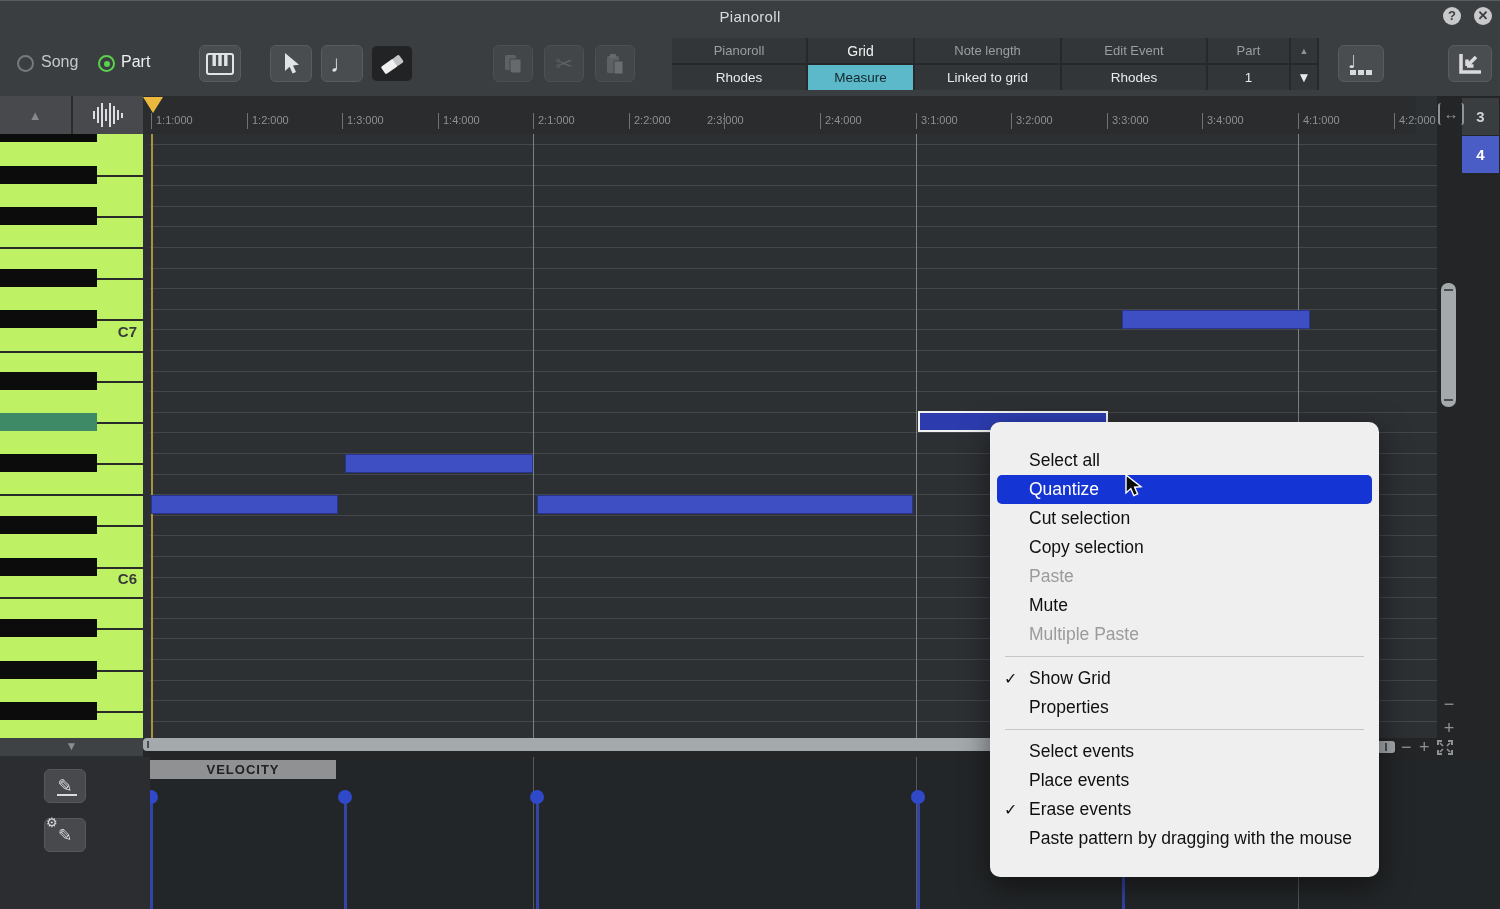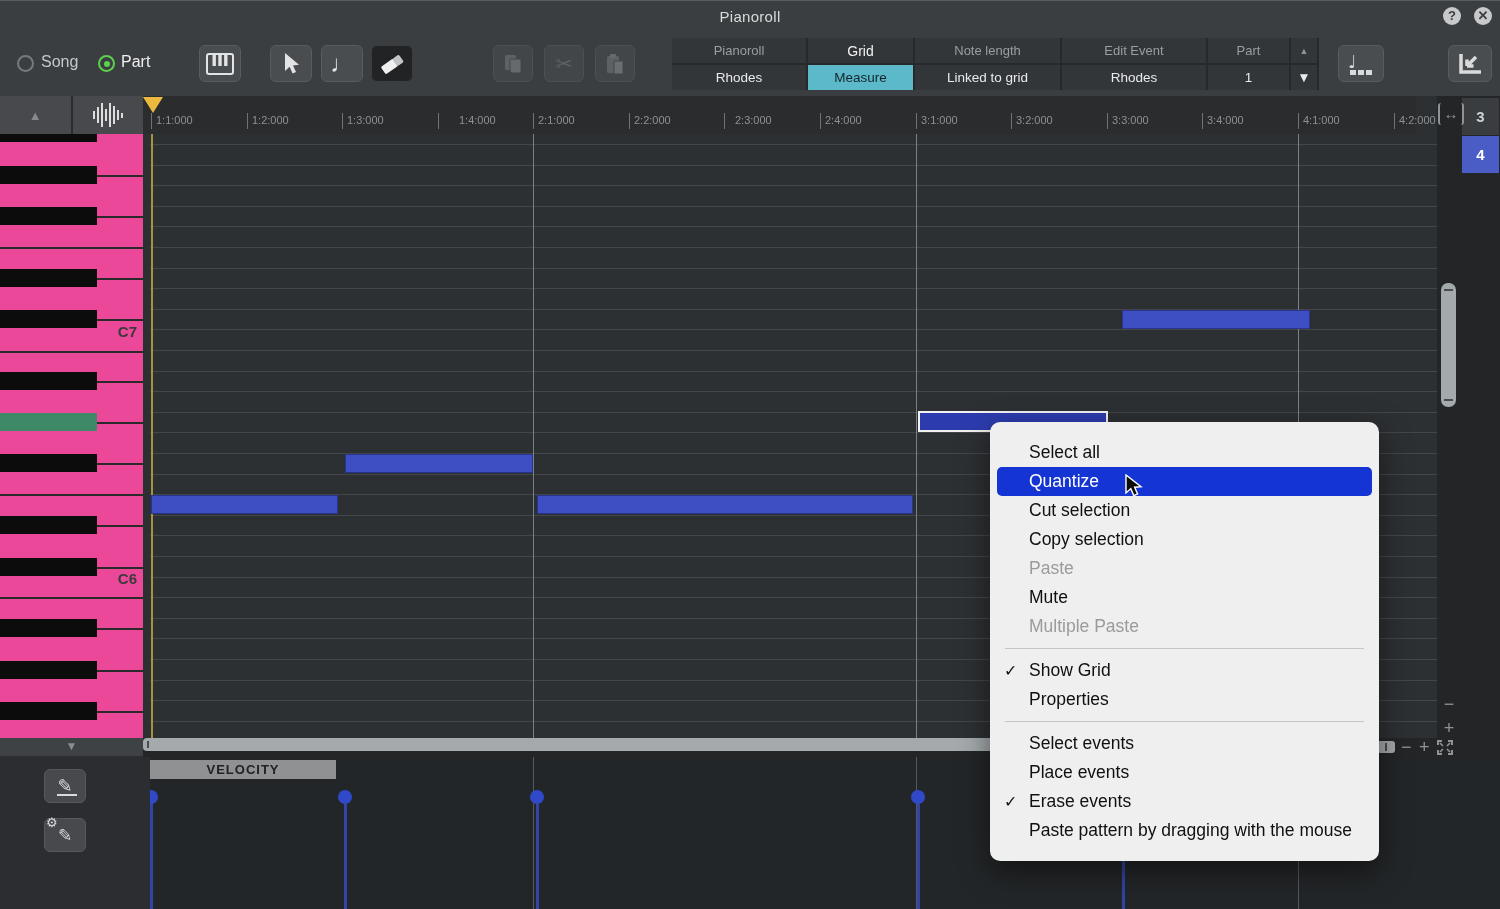--- a/index.html
+++ b/index.html
@@ -40,21 +40,21 @@
   .ticklab{top:18px;color:#8d9194;font-size:11px;}
   
   .grid{left:150px;top:133px;width:1287px;height:604px;background:#2d3033;overflow:hidden;}
   .rowline{left:0;width:1287px;height:1px;background:#43474a;}
   .measline{top:0;width:1px;height:604px;background:#7b8084;}
   .playline{left:0.5px;top:0;width:2px;height:604px;background:#a8923e;}
   .note{box-sizing:border-box;background:#3d4fc2;border:1px solid #28348e;}
   .note.sel{background:#2c3cae;border:2px solid #f2f2f2;}
   .playhead{left:143px;top:96px;width:0;height:0;border-left:10px solid transparent;border-right:10px solid transparent;border-top:16px solid #ecb83e;}
   
-  .keys{left:0;top:133px;width:143px;height:604px;background:#ec4899;overflow:hidden;}
+  .keys{left:0;top:133px;width:143px;height:604px;background:#bef264;overflow:hidden;}
   .bkey{left:0;width:97px;background:#0c0c0c;}
   .bkey.green{background:#3e8a67;}
   .sep-full{left:0;width:143px;height:2px;background:#2a2a2a;}
   .sep-half{left:97px;width:46px;height:2px;background:#2a2a2a;}
   .klabel{color:#3a3a3a;font-weight:bold;font-size:15px;}
   .downstrip{left:0;top:737px;width:143px;height:18px;background:#3f4245;text-align:center;color:#8a8e92;font-size:12px;line-height:16px;}
   
   .rstrip{left:1437px;top:95px;width:24px;height:660px;background:#232527;}
   .pagercol{left:1461px;top:95px;width:39px;height:814px;background:#232527;}
   .ptab{left:1462px;width:37px;text-align:center;font-weight:bold;font-size:15px;color:#cfd2d4;background:#3a3d40;}
@@ -69,21 +69,21 @@
   .velbg{left:0;top:756px;width:1500px;height:153px;background:#232628;}
   .velleft{left:0;top:756px;width:150px;height:153px;background:#2b2d30;}
   .velbar{left:150px;top:759px;width:186px;height:19px;background:#8f9193;color:#222;
           font-size:13px;font-weight:bold;letter-spacing:1px;text-align:center;line-height:19px;}
   .stemline{width:3px;background:#3244a6;}
   .stemdot{width:14px;height:14px;border-radius:50%;background:#2f49c9;}
   .vmeas{top:756px;width:1px;height:153px;background:#55595d;}
   .toolsq{left:44px;width:42px;height:34px;background:#47494c;border:1px solid #56585b;border-radius:6px;
           box-sizing:border-box;display:flex;align-items:center;justify-content:center;color:#d9dadb;}
   
-  .menu{background:#efefef;border-radius:10px;box-shadow:0 10px 30px rgba(0,0,0,.5);padding:16px 0;}
+  .menu{background:#efefef;border-radius:10px;box-shadow:0 10px 30px rgba(0,0,0,.5);padding:24px 0;}
   .mitem{position:relative;height:29px;line-height:29px;font-size:17.5px;color:#101010;padding-left:32px;margin:0 7px;border-radius:5px;white-space:nowrap;}
   .mitem.disabled{color:#9b9b9b;}
   .mitem.hl{background:#1434d4;color:#fff;}
   .mitem .chk{position:absolute;left:7px;top:0;font-size:16px;}
   .msep{height:1px;background:#c6c6c6;margin:7px 15px;}
   svg{display:block;}
 </style>
 </head>
 <body>
 
@@ -223,27 +223,27 @@
     </div>
   </div>
   <div class="abs ruler">
       <div class="abs tick" style="left: 8px;"></div>
       <div class="abs ticklab" style="left: 13px;">1:1:000</div>
       <div class="abs tick" style="left: 104px;"></div>
       <div class="abs ticklab" style="left: 109px;">1:2:000</div>
       <div class="abs tick" style="left: 199px;"></div>
       <div class="abs ticklab" style="left: 204px;">1:3:000</div>
       <div class="abs tick" style="left: 295px;"></div>
-      <div class="abs ticklab" style="left: 316px;">1:4:000</div>
+      <div class="abs ticklab" style="left: 300px;">1:4:000</div>
       <div class="abs tick" style="left: 390px;"></div>
       <div class="abs ticklab" style="left: 395px;">2:1:000</div>
       <div class="abs tick" style="left: 486px;"></div>
       <div class="abs ticklab" style="left: 491px;">2:2:000</div>
       <div class="abs tick" style="left: 581px;"></div>
-      <div class="abs ticklab" style="left: 592px;">2:3:000</div>
+      <div class="abs ticklab" style="left: 564px;">2:3:000</div>
       <div class="abs tick" style="left: 677px;"></div>
       <div class="abs ticklab" style="left: 682px;">2:4:000</div>
       <div class="abs tick" style="left: 773px;"></div>
       <div class="abs ticklab" style="left: 778px;">3:1:000</div>
       <div class="abs tick" style="left: 868px;"></div>
       <div class="abs ticklab" style="left: 873px;">3:2:000</div>
       <div class="abs tick" style="left: 964px;"></div>
       <div class="abs ticklab" style="left: 969px;">3:3:000</div>
       <div class="abs tick" style="left: 1059px;"></div>
       <div class="abs ticklab" style="left: 1064px;">3:4:000</div>

